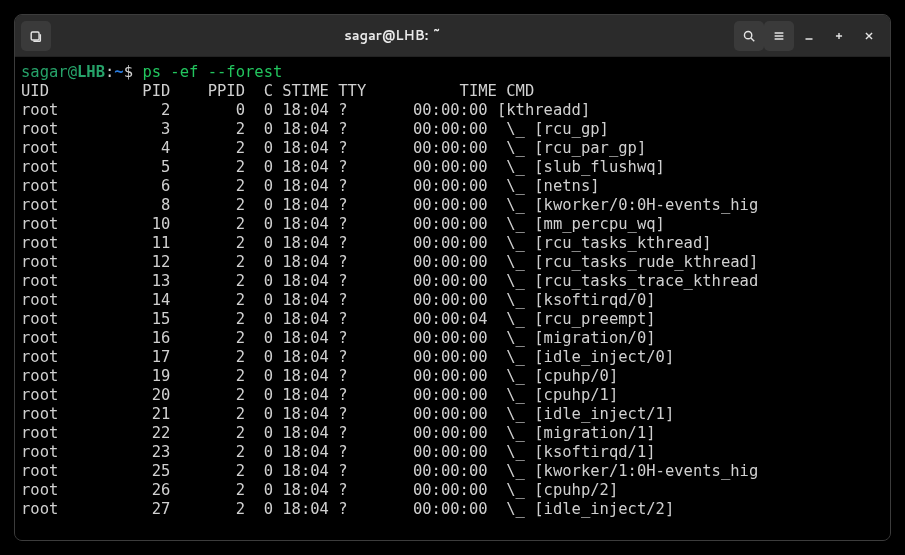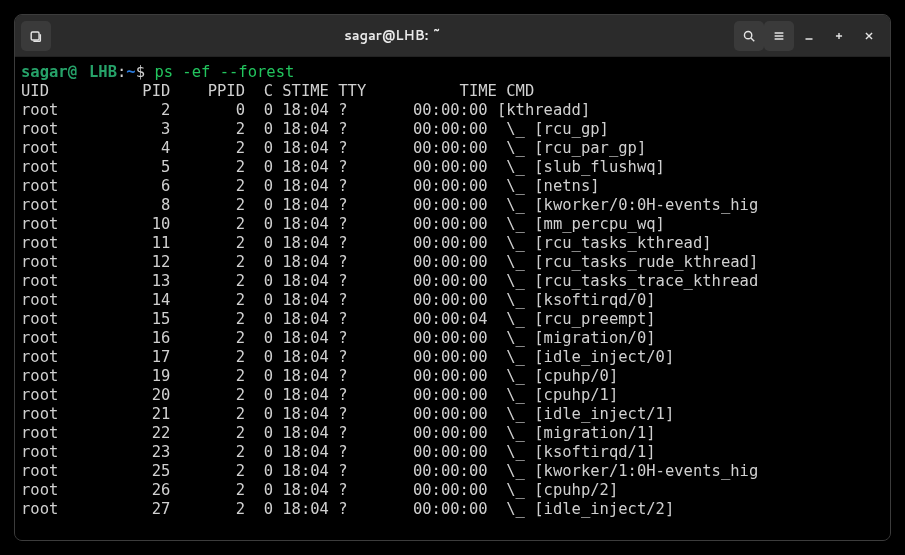--- a/index.html
+++ b/index.html
@@ -55,22 +55,22 @@
     color: #eaeaea;
   }
   .term {
     flex: 1;
     background: #000;
     color: #d0d0d0;
     padding: 6px 6px 0 6px;
     white-space: pre;
     overflow: hidden;
   }
-  .prompt-user { color: #26a269; font-weight: bold; }
-  .prompt-host { color: #26a269; font-weight: bold; padding-left: 12px; }
+  .prompt-user { color: #26a269; font-weight: normal; }
+  .prompt-host { color: #26a269; font-weight: bold; }
   .prompt-colon { color: #d0d0d0; }
   .prompt-path { color: #2a7bde; font-weight: bold; }
   .prompt-dollar { color: #d0d0d0; }
   .cmdtext { color: #22c55e; }
 
   
   svg.icon { width: 14px; height: 14px; stroke: #e4e4e4; stroke-width: 1.6; fill: none; }
 </style>
 </head>
 <body>

